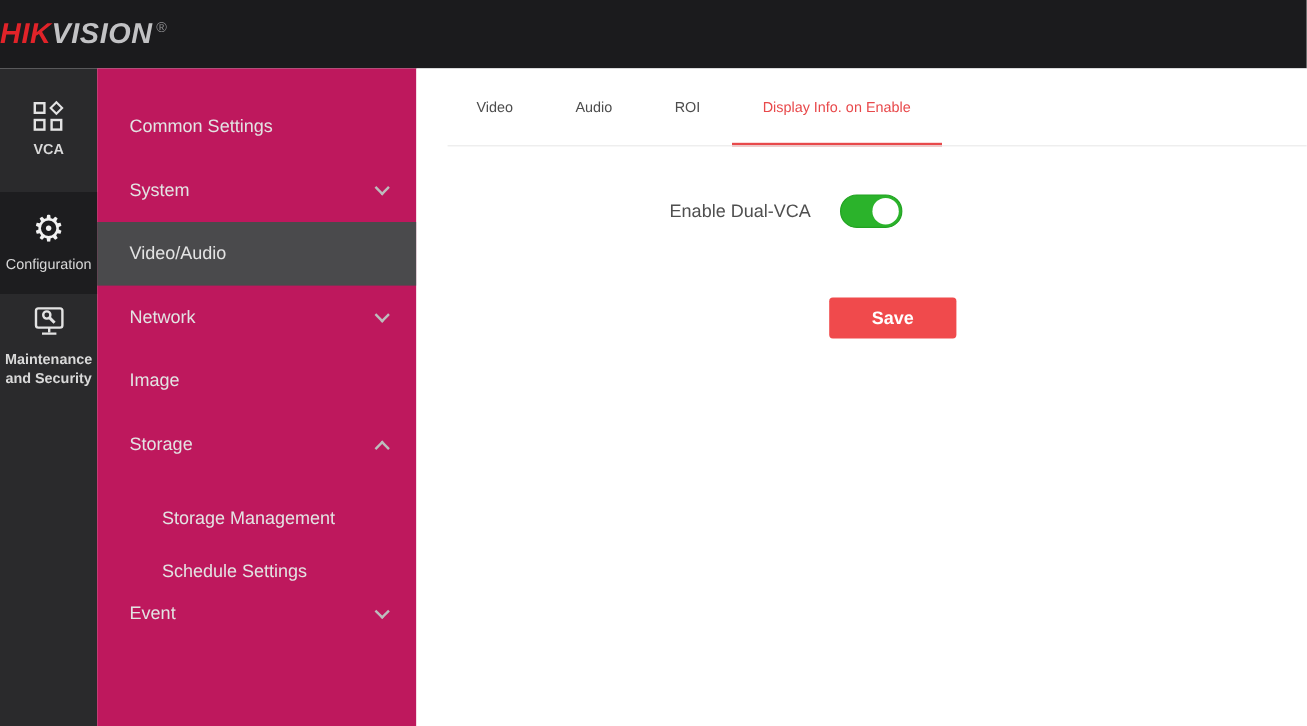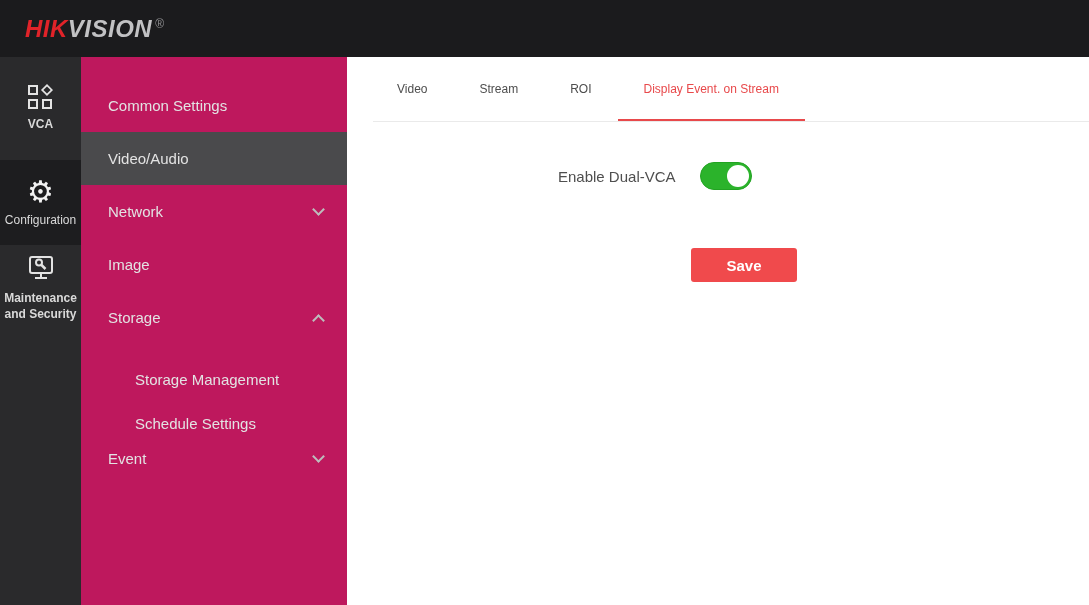--- a/index.html
+++ b/index.html
@@ -3,21 +3,21 @@
 <meta charset="utf-8">
 <style>
   * { box-sizing: border-box; }
   html,body { margin:0; padding:0; }
   body {
     width:1089px; height:605px; overflow:hidden;
     background:#fff; font-family:"Liberation Sans", sans-serif;
   }
 
   
-  .topbar { height:57px; background:#1b1b1d; display:flex; align-items:center; padding-left:25px; }
+  .topbar { height:57px; background:#1b1b1d; display:flex; align-items:center; }
   .logo { font-style:italic; font-weight:bold; font-size:24px; letter-spacing:.5px; white-space:nowrap; }
   .logo .hik { color:#e12329; }
   .logo .vision { color:#c2c2c4; }
   .logo .reg { color:#8f8f91; font-size:12px; font-style:normal; font-weight:normal; vertical-align:9px; margin-left:3px; }
 
   
   .app { display:flex; height:548px; }
 
   
   .pnav { width:81px; background:#2a2a2c; display:flex; flex-direction:column; flex-shrink:0; }
@@ -100,20 +100,24 @@
       </span>
       <span class="pnav-label">Maintenance and Security</span>
     </div>
     <div class="pnav-filler"></div>
   </nav>
 
   <nav class="snav">
     <div class="srow">
       <span>Common Settings</span>
     </div>
+    <div class="srow">
+      <span>System</span>
+      <span class="chev down"></span>
+    </div>
     <div class="srow selected">
       <span>Video/Audio</span>
     </div>
     <div class="srow">
       <span>Network</span>
       <span class="chev down"></span>
     </div>
     <div class="srow">
       <span>Image</span>
     </div>
@@ -129,23 +133,23 @@
     </div>
     <div class="srow">
       <span>Event</span>
       <span class="chev down"></span>
     </div>
   </nav>
 
   <main>
     <div class="tabs">
       <div class="tab">Video</div>
-      <div class="tab">Stream</div>
+      <div class="tab">Audio</div>
       <div class="tab">ROI</div>
-      <div class="tab active">Display Event. on Stream</div>
+      <div class="tab active">Display Info. on Enable</div>
       <div class="tabs-divider"></div>
     </div>
 
     <div class="formrow">
       <span class="lbl">Enable Dual-VCA</span>
       <span class="toggle">
         <span class="knob"></span>
       </span>
     </div>
 

